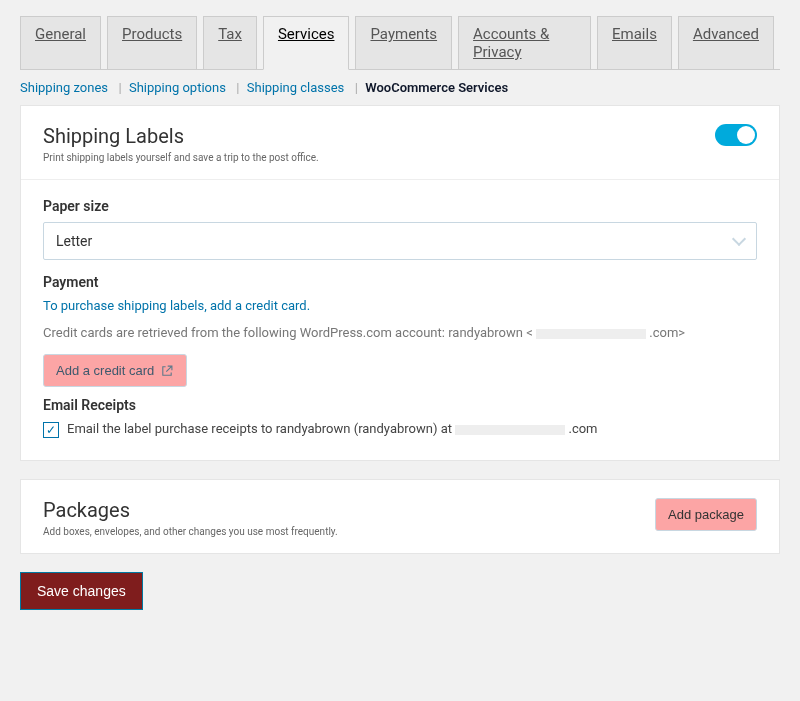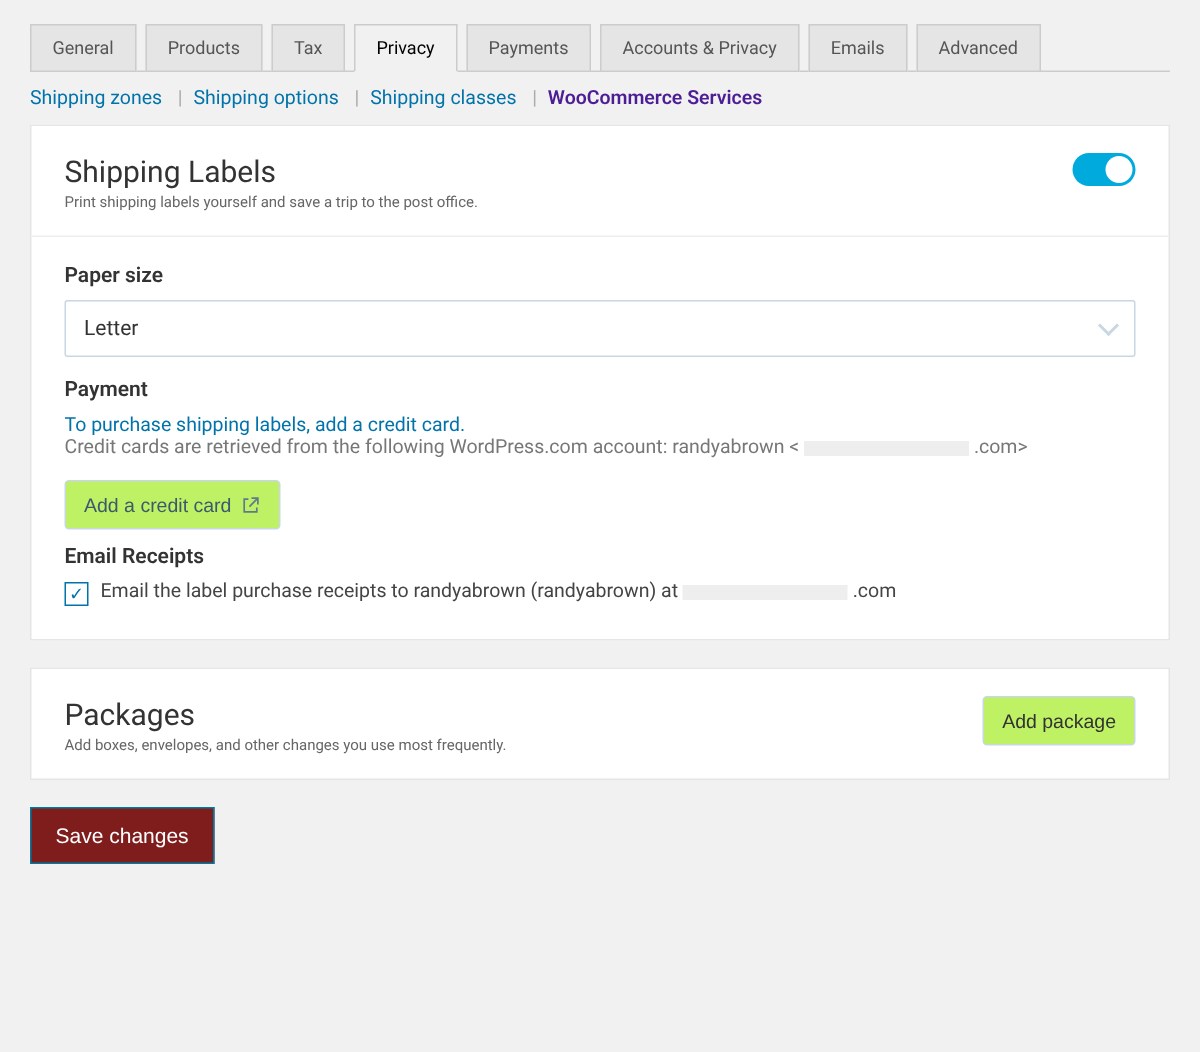--- a/index.html
+++ b/index.html
@@ -13,38 +13,39 @@
   .page { padding: 16px 20px 28px; }
 
   
   .tabs { display:flex; border-bottom:1px solid #ccc; }
   .tab {
     background:#e5e5e5;
     border:1px solid #ccc;
     padding:8px 14px;
     margin-right:6px;
     margin-bottom:-1px;
-    font-size:12px;
+    font-size:15px;
     color:#555;
     cursor:pointer;
+    text-decoration:underline;
   }
   .tab.active {
     background:#f1f1f1;
     border-bottom:1px solid #f1f1f1;
     color:#000;
   }
 
   
   .subtabs { padding:10px 0 10px 0; }
   .subtab {
     color:#0073aa;
     cursor:pointer;
   }
   .subtab-sep { color:#aaa; padding:0 4px; }
-  .subtab.current { color:#4c1d95; font-weight:600; cursor:default; }
+  .subtab.current { color:#0f172a; font-weight:600; cursor:default; }
 
   
   .card {
     background:#fff;
     border:1px solid #e5e5e5;
     border-radius:0;
     margin-bottom:18px;
   }
   .card-header {
     display:flex;
@@ -99,21 +100,21 @@
     display:inline-block;
     min-width:110px;
     height:10px;
     background:repeating-linear-gradient(90deg,#eee,#eee 100%);
     vertical-align:middle;
   }
 
   .btn-outline {
     display:inline-flex; align-items:center;
     border:1px solid #c8d7e1;
-    background:#bef264;
+    background:#fca5a5;
     padding:8px 12px;
     border-radius:3px;
     font-size:13px;
     color:#3d596d;
     cursor:pointer;
   }
   .btn-outline .ext-icon {
     margin-left:6px;
     width:14px; height:14px;
   }
@@ -140,21 +141,21 @@
 </head>
 <body>
 
 <div class="page">
 
   
   <div class="tabs">
     <div class="tab">General</div>
     <div class="tab">Products</div>
     <div class="tab">Tax</div>
-    <div class="tab active">Privacy</div>
+    <div class="tab active">Services</div>
     <div class="tab">Payments</div>
     <div class="tab">Accounts &amp; Privacy</div>
     <div class="tab">Emails</div>
     <div class="tab">Advanced</div>
   </div>
 
   
   <div class="subtabs">
     <span class="subtab">Shipping zones</span>
     <span class="subtab-sep">&nbsp;|</span>
@@ -178,21 +179,21 @@
     </div>
     <div class="card-body">
       <div class="section-label first">Paper size</div>
       <div class="select">
         <span>Letter</span>
         <span class="chev"></span>
       </div>
 
       <div class="section-label">Payment</div>
       <div class="link-text">To purchase shipping labels, add a credit card.</div>
-      <div class="muted" style="margin-top:0;">
+      <div class="muted" style="margin-top:12px;">
         <span>Credit cards are retrieved from the following WordPress.com account: randyabrown &lt;</span>
         <span class="redacted"></span>
         <span>.com&gt;</span>
       </div>
       <div style="margin-top:14px;">
         <button class="btn-outline">
           <span>Add a credit card</span>
           <svg class="ext-icon" viewBox="0 0 20 20">
             <path fill="none" stroke="#5f7a8b" stroke-width="1.6" d="M8 4H4v12h12v-4M11 3h6v6M17 3l-8 8"></path>
           </svg>

